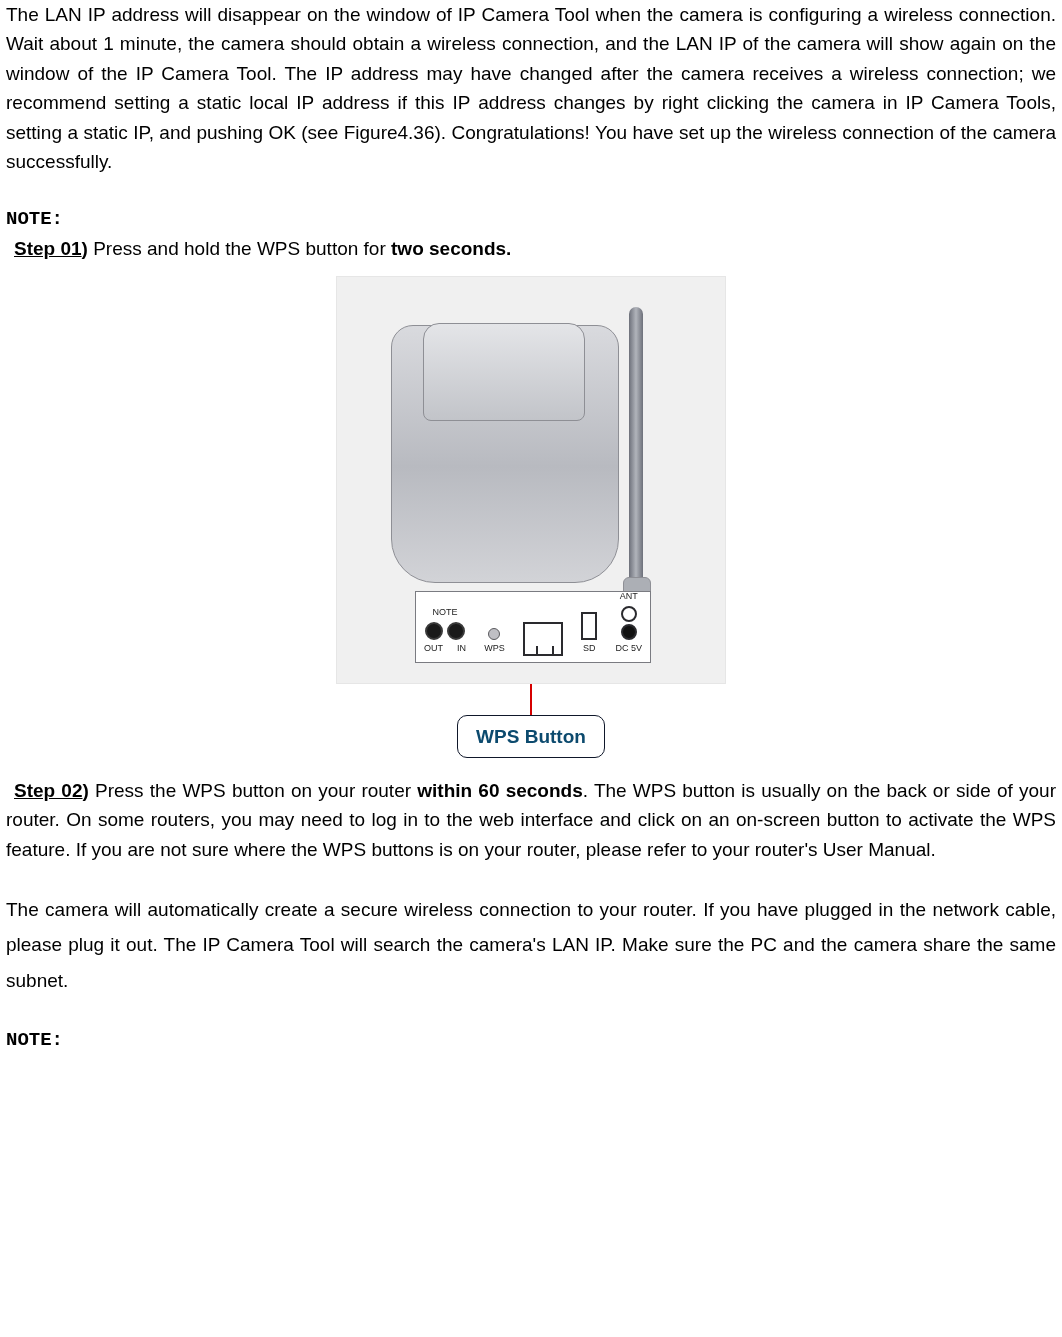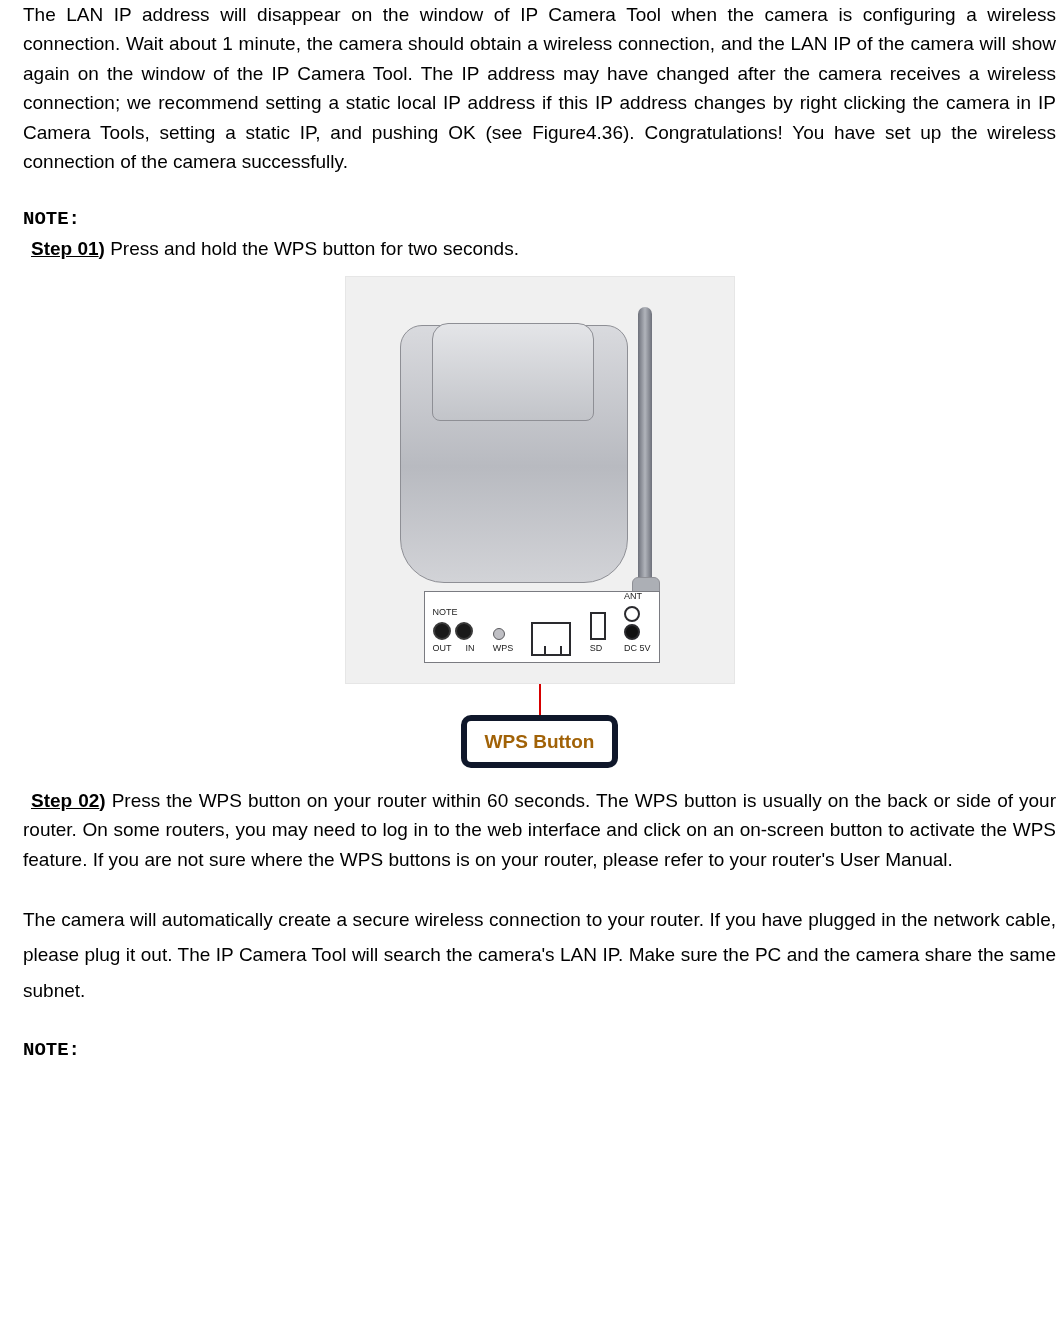--- a/index.html
+++ b/index.html
@@ -8,35 +8,35 @@
     background: #fff;
     font-family: Arial, Helvetica, sans-serif;
     color: #000;
     font-size: 19px;
     line-height: 1.55;
   }
   .page {
     width: 1062px;
     min-height: 1337px;
     box-sizing: border-box;
-    padding: 0 6px 20px 23px;
+    padding: 0 6px 20px 6px;
   }
   p { margin: 0 0 28px 0; text-align: justify; }
   .tight { margin-bottom: 0; }
   .note-label { font-weight: bold; font-family: Liberation Mono, monospace; }
   .note-body { font-weight: bold; text-align: justify; margin-bottom: 30px; }
   h2.section-heading {
     color: #3286ce;
     font-size: 24px;
     font-weight: bold;
     margin: 18px 0 8px 0;
   }
   .step-label { font-weight: bold; text-decoration: underline; margin-left: 8px; }
   .step-paren { font-weight: bold; }
-  .inline-bold { font-weight: normal; }
+  .inline-bold { font-weight: bold; }
   .step-line { margin-bottom: 12px; }
   
   .figure-wrap {
     width: 100%;
     display: flex;
     flex-direction: column;
     align-items: center;
     margin: 10px 0 18px 0;
   }
   .camera-box {
@@ -83,21 +83,21 @@
     left: 78px; top: 314px;
     width: 236px; height: 72px;
     background: #fff;
     border: 1px solid #7a7b81;
     display: flex;
     align-items: flex-end;
     justify-content: space-between;
     padding: 6px 8px 6px 8px;
     box-sizing: border-box;
   }
-  .port-group { display:flex; flex-direction:column; gap:2px; }
+  .port-group { display:flex; flex-direction:column; align-items:center; gap:2px; }
   .port-label { font-size: 9px; font-family: Arial, sans-serif; color:#222; }
   .jack { width:14px; height:14px; border-radius:50%; background:#1a1a1a; border:2px solid #3a3a3a; }
   .jack-pair { display:flex; gap:4px; }
   .wps-btn { width:10px; height:10px; border-radius:50%; background:#bfbfc4; border:1px solid #5a5a5e; }
   .lan-port {
     width: 36px; height: 30px;
     border: 2px solid #2a2a2e;
     position: relative;
     background: #fff;
   }
@@ -108,26 +108,26 @@
   }
   .sd-slot { width:12px; height:24px; border:2px solid #2a2a2e; background:#fff; }
   .ant-conn { width:12px; height:12px; border:2px solid #2a2a2e; border-radius:50%; }
   .dc-conn { width:12px; height:12px; border:2px solid #2a2a2e; border-radius:50%; background:#111; }
   
   .callout-line {
     width: 2px; height: 34px; background: #d60000;
     margin-top: -2px;
   }
   .callout-box {
-    border: 6px solid #0f172a;
+    border: 1px solid #0f172a;
     border-radius: 10px;
     padding: 6px 18px;
     font-weight: bold;
     font-size: 19px;
-    color: #a16207;
+    color: #0c4a6e;
     margin-top: -1px;
   }
 </style>
 </head>
 <body>
 
 <div class="page">
 
   <p>The LAN IP address will disappear on the window of IP Camera Tool when the camera is configuring a wireless connection. Wait about 1 minute, the camera should obtain a wireless connection, and the LAN IP of the camera will show again on the window of the IP Camera Tool. The IP address may have changed after the camera receives a wireless connection; we recommend setting a static local IP address if this IP address changes by right clicking the camera in IP Camera Tools, setting a static IP, and pushing OK (see Figure4.36). Congratulations! You have set up the wireless connection of the camera successfully.</p>
 

